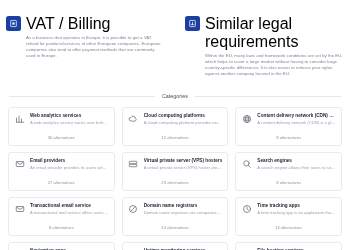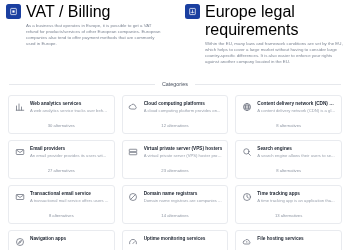--- a/index.html
+++ b/index.html
@@ -8,21 +8,21 @@
     background: #ffffff;
     font-family: "Liberation Sans", sans-serif;
     overflow: hidden;
   }
   .page { width: 350px; height: 250px; position: relative; background: #fff; }
 
   
   .info-row {
     display: flex;
     gap: 20px;
-    padding: 3px 6px 0 6px;
+    padding: 15px 6px 0 6px;
   }
   .info-panel {
     flex: 1 1 0;
     display: flex;
     gap: 5px;
     align-items: flex-start;
     min-width: 0;
   }
   .info-icon {
     width: 15px; height: 15px;
@@ -142,21 +142,21 @@
     </div>
 
     <div class="info-panel">
       <span class="info-icon">
         <svg width="9" height="9" viewBox="0 0 16 16" fill="none">
           <rect x="3" y="2.5" width="10" height="11" rx="1" stroke="#ffffff" stroke-width="1.3"></rect>
           <path d="M5.5 9.5h5M8 5.5v5" stroke="#ffffff" stroke-width="1.2" stroke-linecap="round"></path>
         </svg>
       </span>
       <div class="info-text">
-        <div>Europe legal requirements</div>
+        <div>Similar legal requirements</div>
         <div class="info-desc">Within the EU, many laws and framework conditions are set by the EU, which helps to cover a large market without having to consider large country-specific differences. It is also easier to enforce your rights against another company located in the EU.</div>
       </div>
     </div>
 
   </div>
 
   <div class="divider">
     <span class="rule"></span>
     <span class="label">Categories</span>
     <span class="rule"></span>

